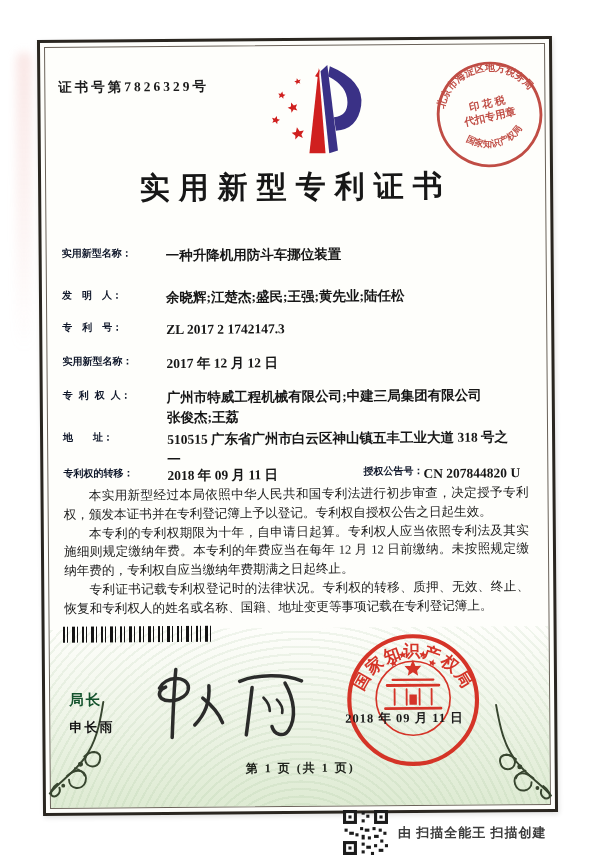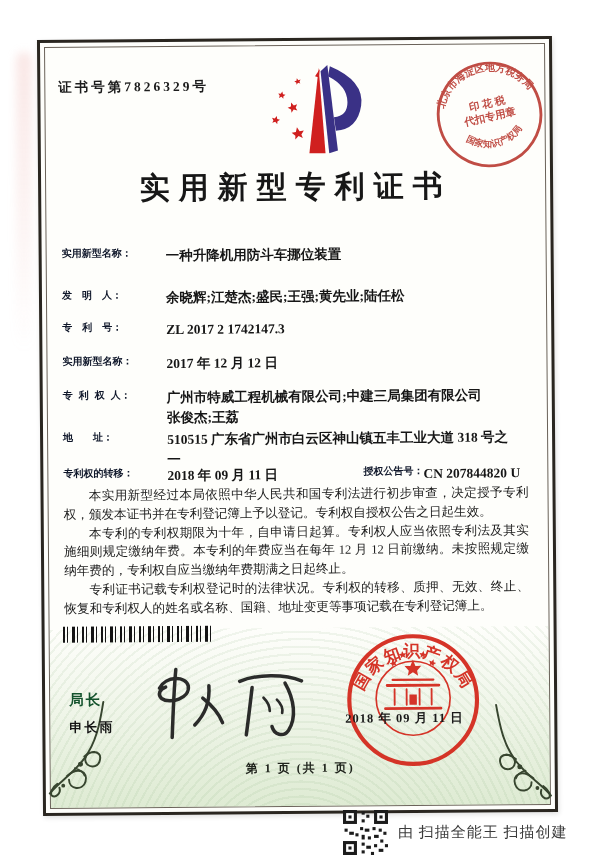--- a/index.html
+++ b/index.html
@@ -71,21 +71,21 @@
   .page-footer{
     position:absolute;left:0;top:719px;width:100%;text-align:center;
     font-size:12px;font-weight:600;color:#20241d;letter-spacing:2px;
   }
   .corner{position:absolute;width:62px;height:100px;}
   .corner-left{left:0px;bottom:14px;}
   .corner-right{right:0px;bottom:8px;transform:scaleX(-1);}
   
   .scan-credit{position:absolute;left:343px;top:810px;display:flex;align-items:center;}
   .qr{width:45px;height:45px;flex:none;}
-  .credit-text{margin-left:10px;font-size:15px;font-weight:400;color:#3b3b3b;letter-spacing:1px;
+  .credit-text{margin-left:10px;font-size:13px;font-weight:700;color:#3b3b3b;letter-spacing:1px;
     font-family:"Liberation Serif","DejaVu Serif",serif;white-space:nowrap;}
 </style>
 </head>
 <body>
 
 <div class="smudge"></div>
 
 <div class="paper">
   <div class="green-zone"></div>
 

